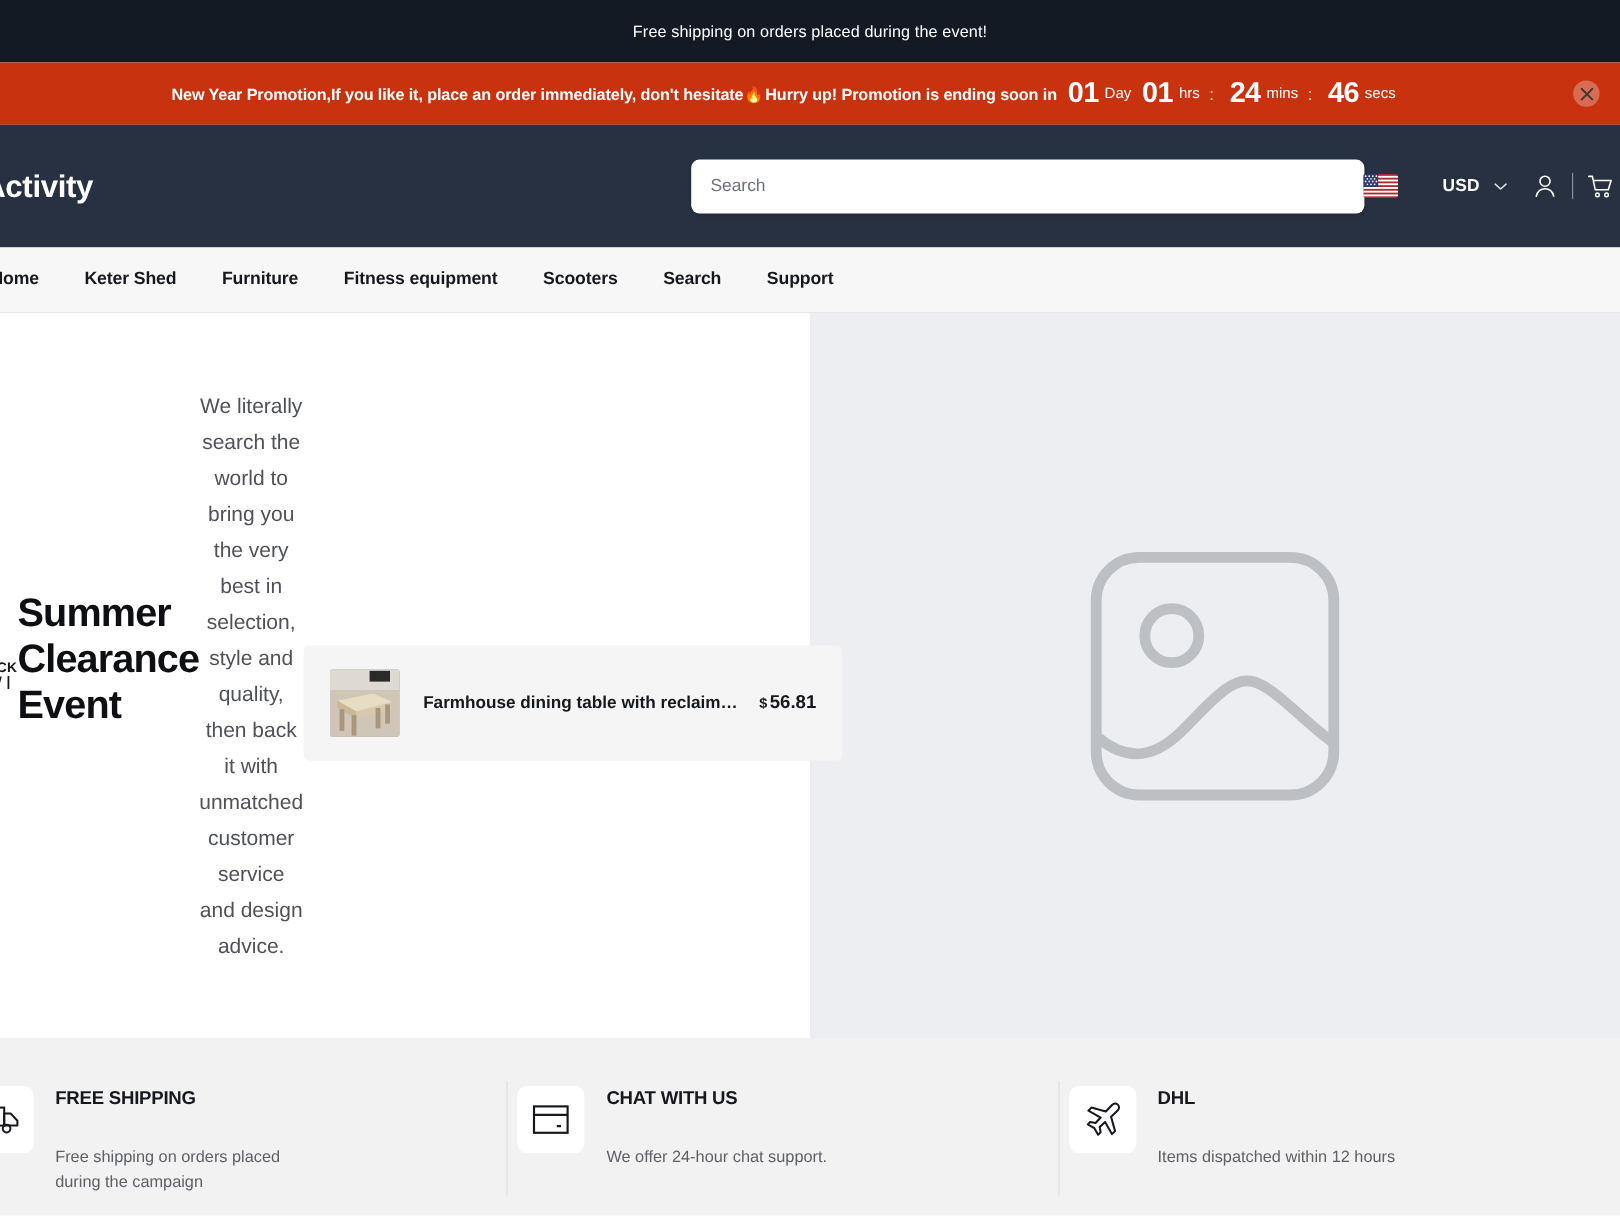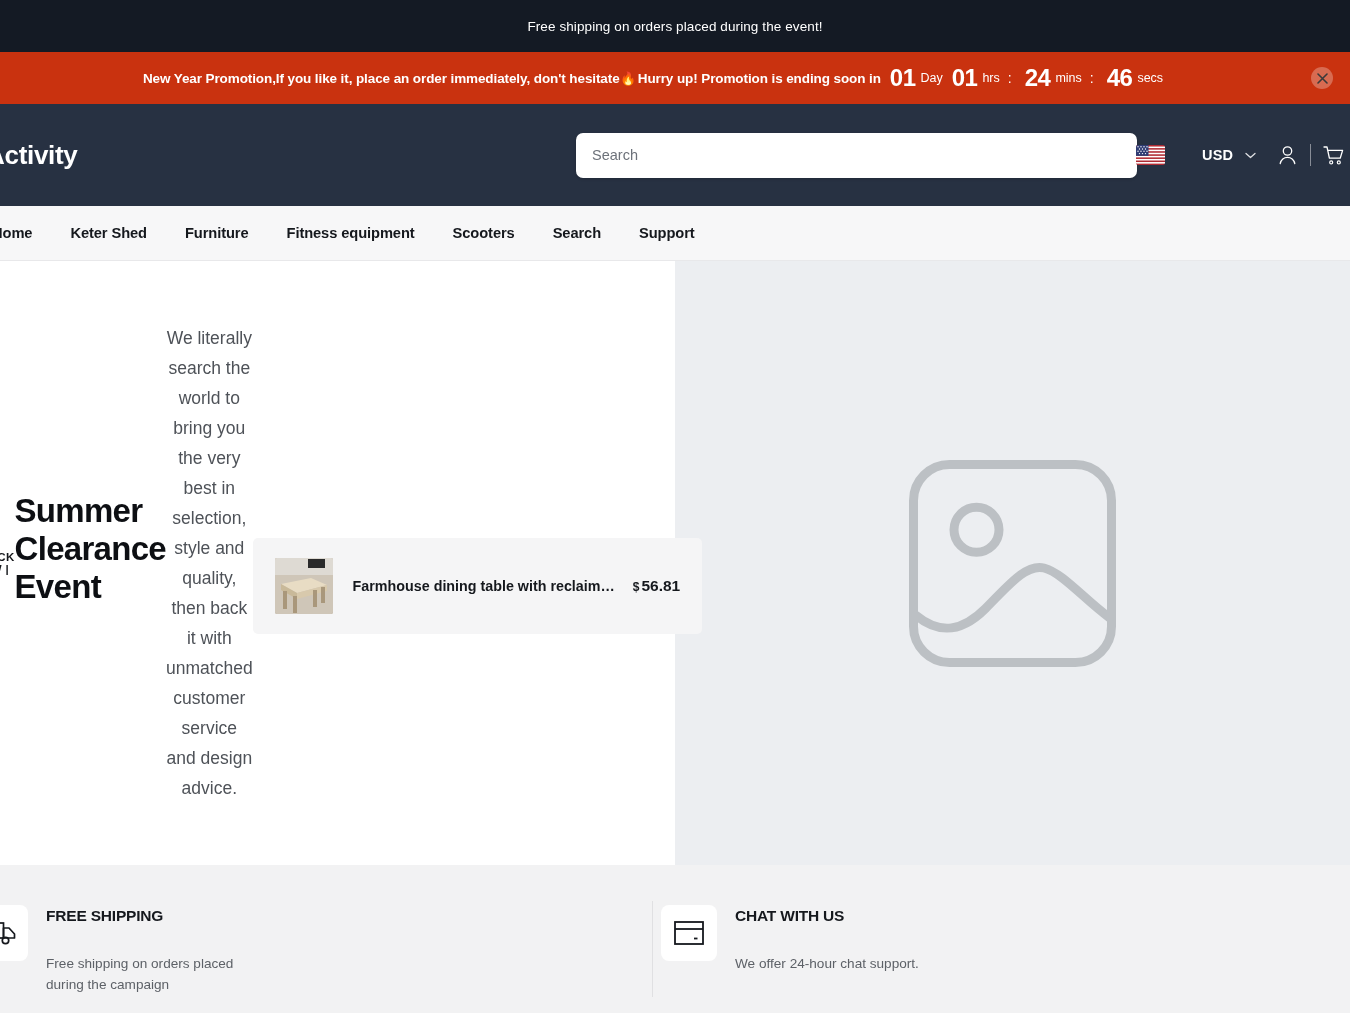--- a/index.html
+++ b/index.html
@@ -402,15 +402,26 @@
           <line x1="21" y1="18.5" x2="24.5" y2="18.5" stroke="#15181d" stroke-width="1.8"></line>
         </svg>
       </span>
       <div>
         <div class="feature-title">CHAT WITH US</div>
         <div class="feature-desc">We offer 24-hour chat support.</div>
       </div>
     </div>
 
 
+    <div class="feature">
+      <span class="feature-icon">
+        <svg width="32" height="32" viewBox="0 0 32 32" aria-hidden="true">
+          <path d="M28.5 3.5 C27 2 25 2.4 23.5 4 L18.5 9.3 L6.5 6 L4 8.6 L14.2 14.3 L10 18.8 L5.5 18 L3.5 20 L9 23.2 L12.1 28.6 L14.2 26.6 L13.4 22.1 L17.9 17.9 L23.6 28.1 L26.2 25.6 L22.9 13.6 L28.2 8.6 C29.8 7.1 30 5 28.5 3.5 Z" stroke="#15181d" stroke-width="1.7" fill="none" stroke-linejoin="round"></path>
+        </svg>
+      </span>
+      <div>
+        <div class="feature-title">DHL</div>
+        <div class="feature-desc">Items dispatched within 12 hours</div>
+      </div>
+    </div>
 
   </div>
 </div>
 
 </body></html>

